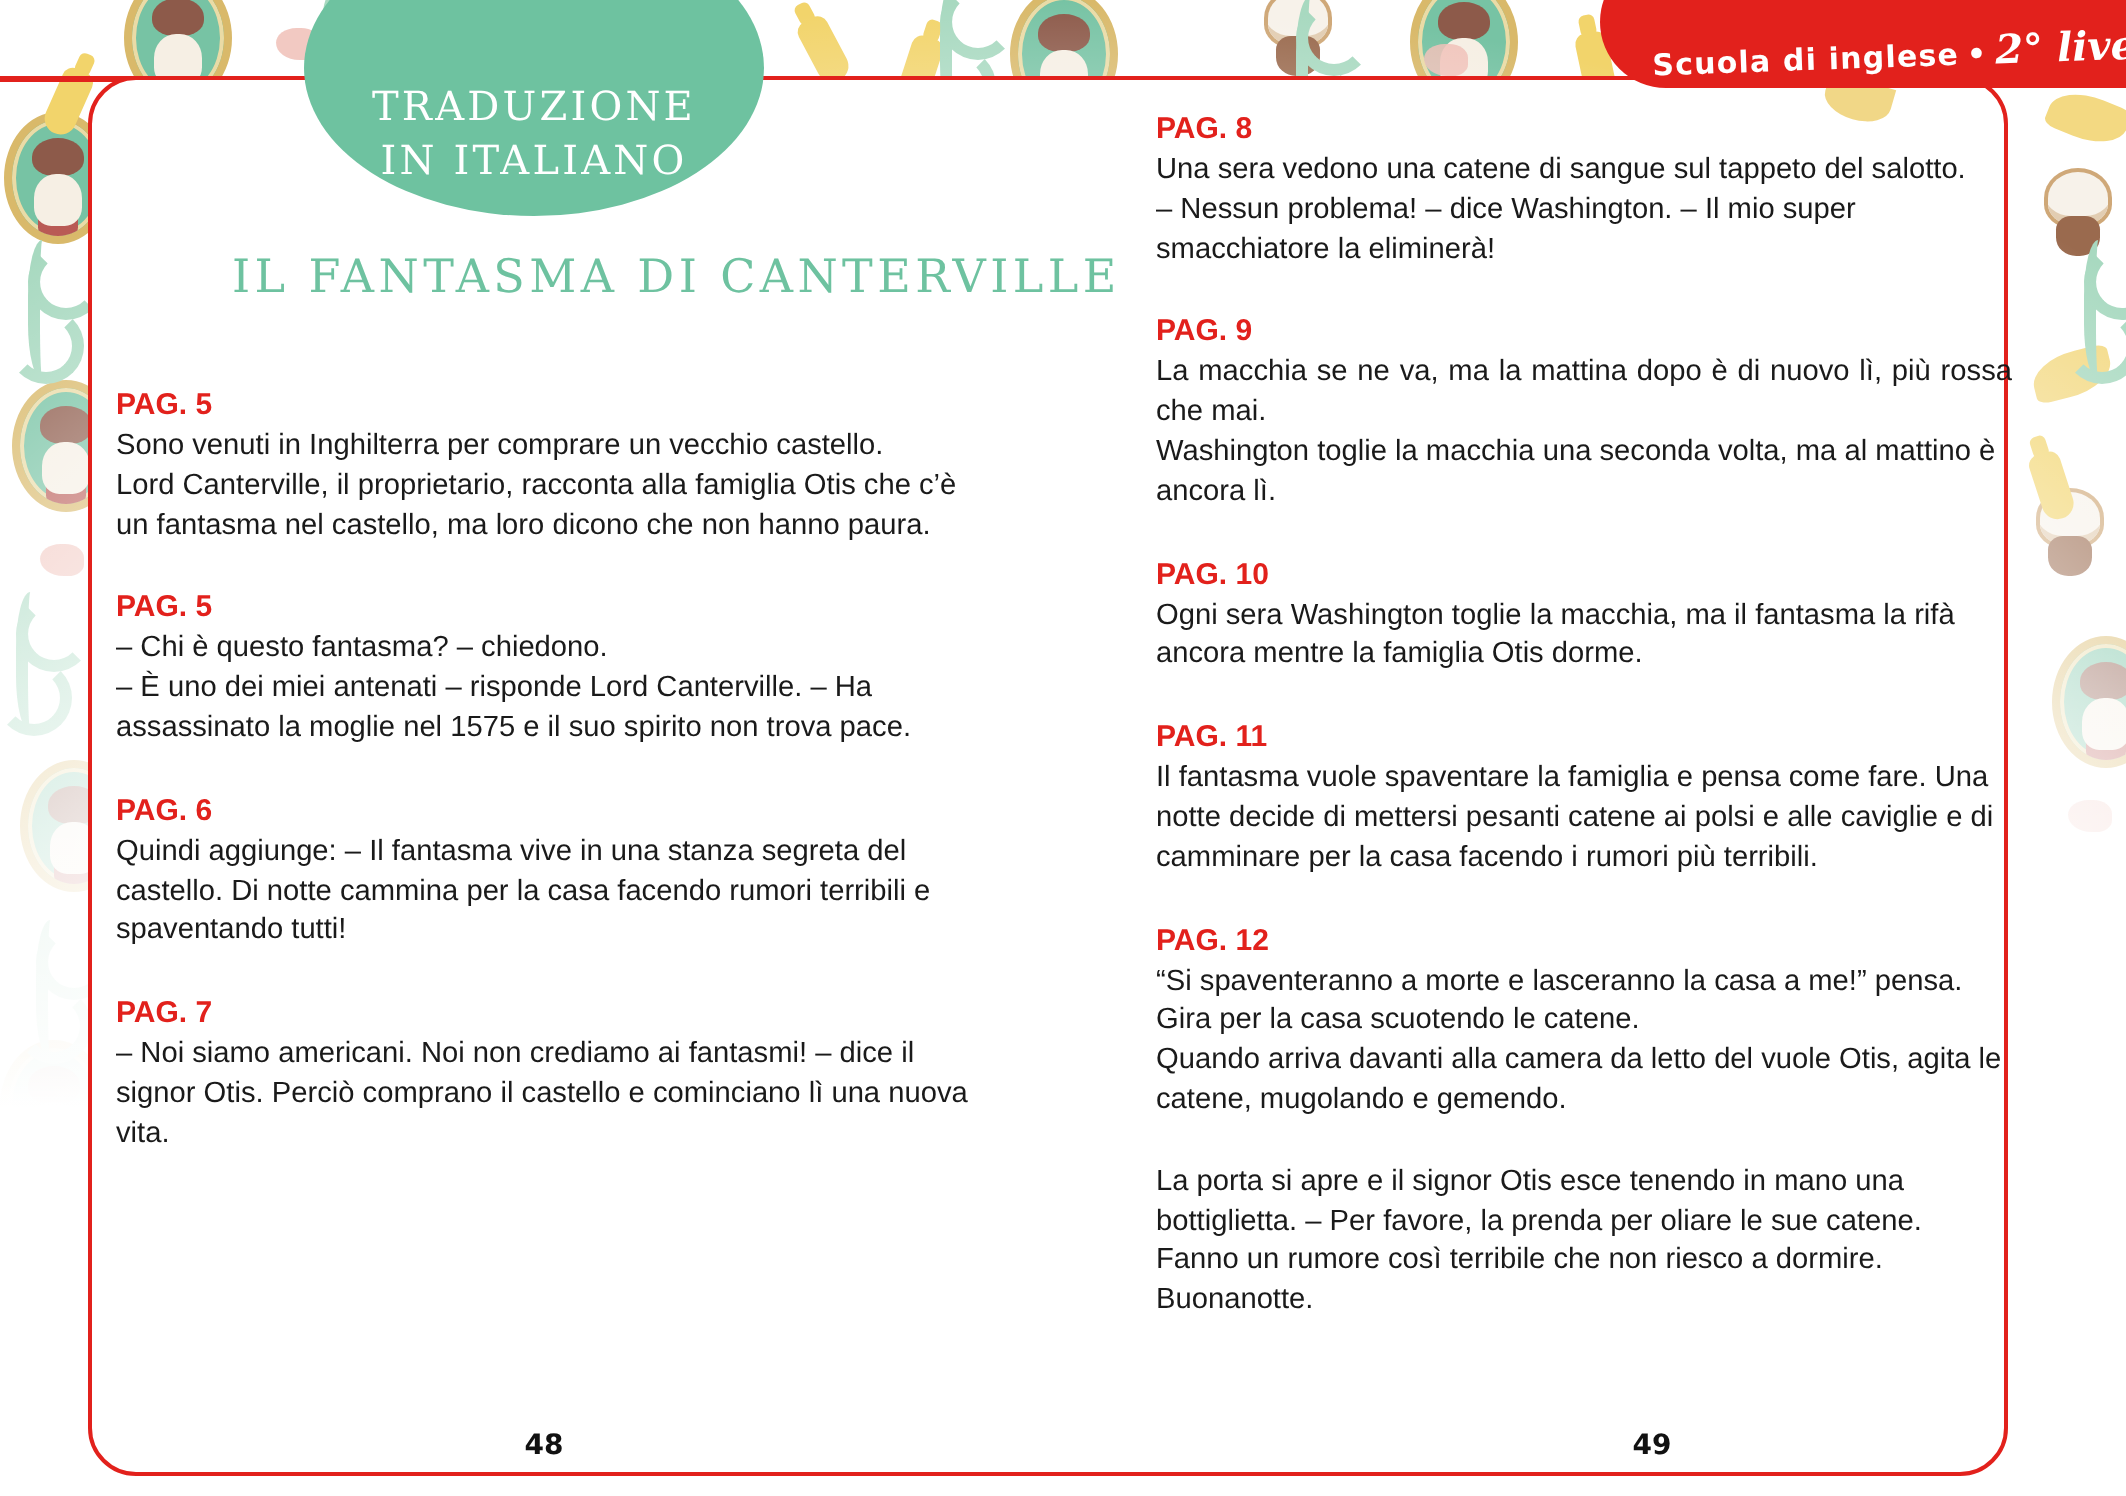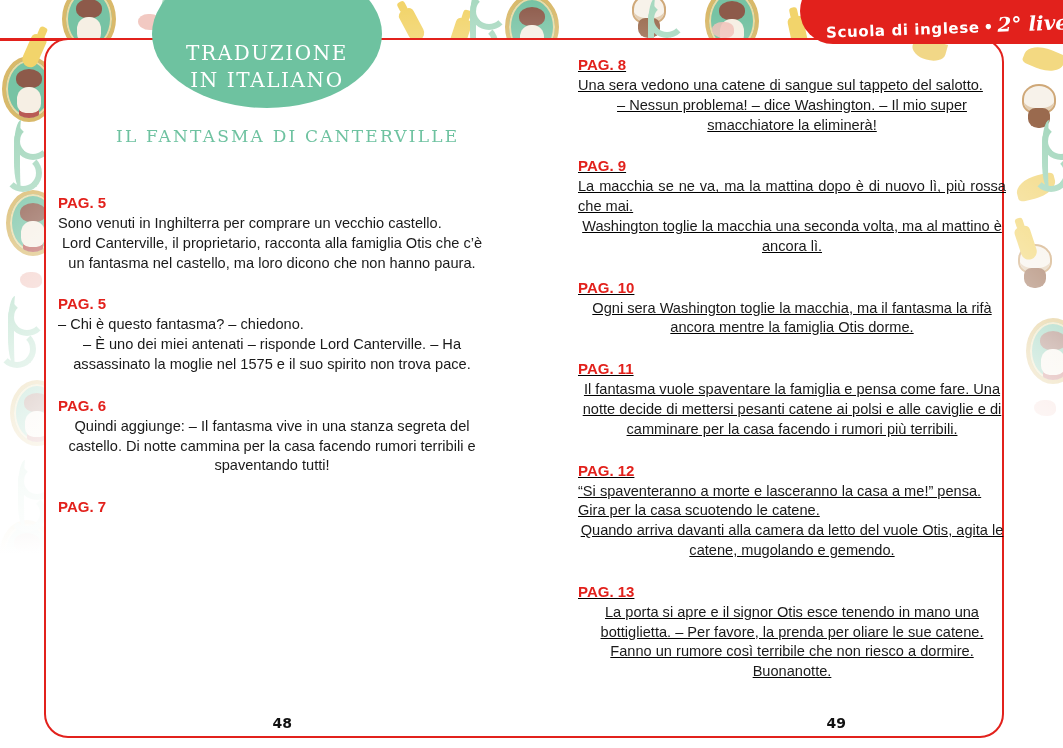--- a/index.html
+++ b/index.html
@@ -257,41 +257,41 @@
     opacity: .9;
   }
 
   
   .story-title {
     position: absolute;
     left: 116px;
     top: 126px;
     color: #6ec2a0;
     font-family: "DejaVu Serif", serif;
-    font-size: 17px;
+    font-size: 23px;
     letter-spacing: 2.2px;
     text-transform: uppercase;
     white-space: nowrap;
   }
 
   
   .columns {
     position: absolute;
     left: 0;
     top: 0;
     width: 1063px;
     height: 748px;
     pointer-events: none;
   }
   .col {
     position: absolute;
     pointer-events: auto;
   }
   .col-left  { left: 58px;  top: 193px; width: 428px; }
-  .col-right { left: 578px; top: 55px;  width: 428px; text-decoration: underline; }
+  .col-right { left: 578px; top: 55px;  width: 428px; }
 
   .entry { margin-bottom: 21px; }
   .entry:last-child { margin-bottom: 0; }
 
   .entry-label {
     color: #e2211c;
     font-family: "Liberation Sans", sans-serif;
     font-size: 15px;
     font-weight: bold;
     line-height: 20px;
@@ -299,32 +299,32 @@
   }
   .entry-body {
     color: #1a1a1a;
     font-family: "Liberation Sans", sans-serif;
     font-size: 14.6px;
     line-height: 19.8px;
     text-align: justify;
     text-justify: inter-word;
   }
   .entry-body p { margin: 0; }
-  .entry-body p:last-child { text-align: center; }
+  .entry-body p:last-child { text-align: left; }
 
   
   .folio {
     position: absolute;
     top: 715px;
     color: #111111;
     font-family: "DejaVu Sans", sans-serif;
     font-size: 14px;
     font-weight: bold;
     width: 40px;
-    text-align: right;
+    text-align: center;
   }
   .folio-left  { left: 252px; }
   .folio-right { left: 806px; }
 </style>
 </head>
 <body>
 
 <div id="page">
 
   <div class="bg-pattern">
@@ -411,20 +411,23 @@
 
       <div class="entry">
         <div class="entry-label">PAG. 6</div>
         <div class="entry-body">
           <p>Quindi aggiunge: – Il fantasma vive in una stanza segreta del castello. Di notte cammina per la casa facendo rumori terribili e spaventando tutti!</p>
         </div>
       </div>
 
       <div class="entry">
         <div class="entry-label">PAG. 7</div>
+        <div class="entry-body">
+          <p>– Noi siamo americani. Noi non crediamo ai fantasmi! – dice il signor Otis. Perciò comprano il castello e cominciano lì una nuova vita.</p>
+        </div>
       </div>
 
     </div>
 
     <div class="col col-right">
 
       <div class="entry">
         <div class="entry-label">PAG. 8</div>
         <div class="entry-body">
           <p>Una sera vedono una catene di sangue sul tappeto del salotto.</p>
@@ -457,21 +460,20 @@
       <div class="entry">
         <div class="entry-label">PAG. 12</div>
         <div class="entry-body">
           <p>“Si spaventeranno a morte e lasceranno la casa a me!” pensa.</p>
           <p>Gira per la casa scuotendo le catene.</p>
           <p>Quando arriva davanti alla camera da letto del vuole Otis, agita le catene, mugolando e gemendo.</p>
         </div>
       </div>
 
       <div class="entry">
-        <div class="entry-label">PAG. 13</div>
         <div class="entry-body">
           <p>La porta si apre e il signor Otis esce tenendo in mano una bottiglietta. – Per favore, la prenda per oliare le sue catene. Fanno un rumore così terribile che non riesco a dormire. Buonanotte.</p>
         </div>
       </div>
 
     </div>
   </div>
 
   <div class="folio folio-left">48</div>
   <div class="folio folio-right">49</div>

